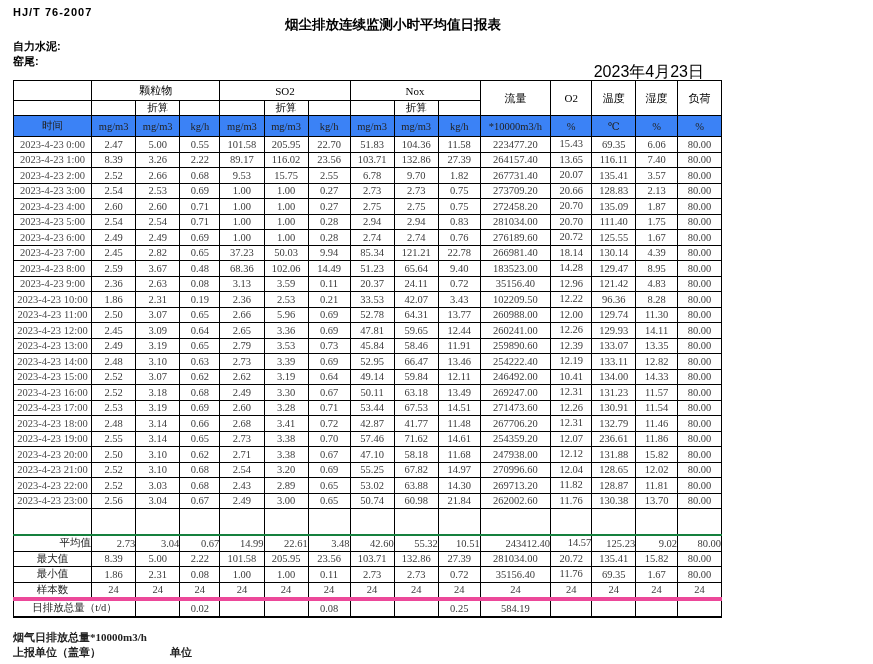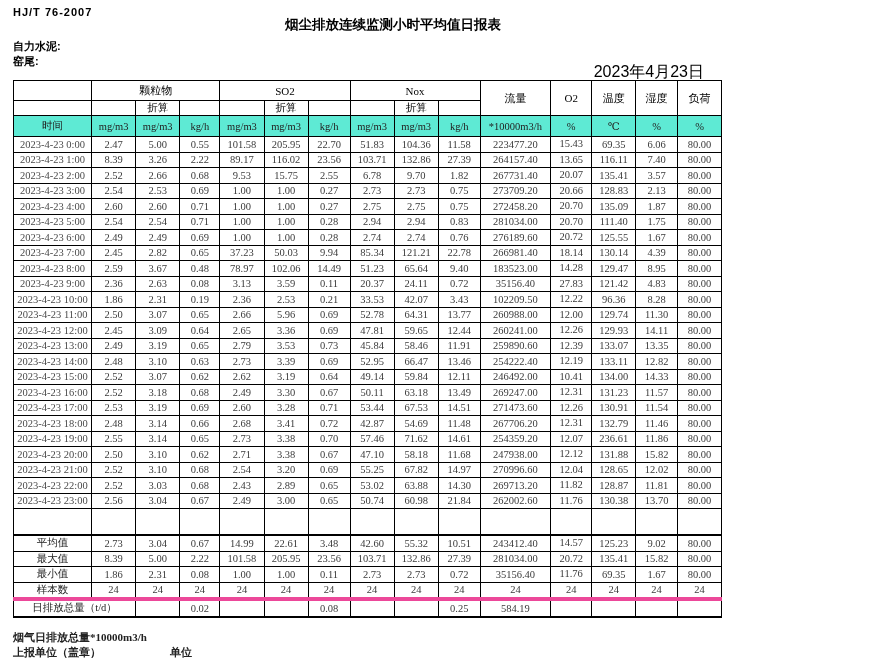--- a/index.html
+++ b/index.html
@@ -11,26 +11,26 @@
   .site{position:absolute;left:13px;top:54px;font-size:11px;font-weight:bold;}
   .date{position:absolute;right:18px;top:62px;font-size:16px;}
 
   table.report{position:absolute;left:13px;top:80px;border-collapse:collapse;table-layout:fixed;}
   table.report th,table.report td{
       border:1px solid #000;padding:0;margin:0;text-align:center;vertical-align:middle;
       font-family:"Liberation Serif","DejaVu Serif",serif;font-size:10.5px;font-weight:normal;
       white-space:nowrap;overflow:hidden;}
   tr.h1 th{height:19px;font-size:11px;}
   tr.h2 th{height:12px;font-size:10.5px;}
-  tr.h3 th{height:20px;font-size:10.5px;background:#5eead4;color:#222;}
+  tr.h3 th{height:20px;font-size:10.5px;background:#3b82f6;color:#222;}
   tbody td{height:14.5px;color:#3a3a3a;}
   td.time-cell{color:#4a4a4a;}
   td.o2{vertical-align:bottom;line-height:10px;padding-bottom:1px;}
   tr.spacer td{height:25px;}
-  tr.summary-top td{border-top:2px solid #000000;}
+  tr.summary-top td{border-top:2px solid #15803d;text-align:right;}
   tr.total td{border-top:4px solid #ec4899;border-bottom:2px solid #000;}
   td.total-label{text-align:left;padding-left:2px;color:#222;}
   td.sum-label{color:#222;}
 
   .foot-note{position:absolute;left:13px;top:630px;font-size:11px;
       font-family:"Liberation Serif","DejaVu Serif",serif;font-weight:bold;color:#222;}
   .foot-report{position:absolute;left:13px;top:645px;font-size:11px;
       font-family:"Liberation Serif","DejaVu Serif",serif;font-weight:bold;color:#222;}
   .foot-unit{position:absolute;left:170px;top:645px;font-size:11px;
       font-family:"Liberation Serif","DejaVu Serif",serif;font-weight:bold;color:#222;}
@@ -240,21 +240,21 @@
           <td class="o2">18.14</td>
           <td>130.14</td>
           <td>4.39</td>
           <td>80.00</td>
         </tr>
         <tr>
           <td class="time-cell">2023-4-23 8:00</td>
           <td>2.59</td>
           <td>3.67</td>
           <td>0.48</td>
-          <td>78.97</td>
+          <td>68.36</td>
           <td>102.06</td>
           <td>14.49</td>
           <td>51.23</td>
           <td>65.64</td>
           <td>9.40</td>
           <td>183523.00</td>
           <td class="o2">14.28</td>
           <td>129.47</td>
           <td>8.95</td>
           <td>80.00</td>
@@ -264,21 +264,21 @@
           <td>2.36</td>
           <td>2.63</td>
           <td>0.08</td>
           <td>3.13</td>
           <td>3.59</td>
           <td>0.11</td>
           <td>20.37</td>
           <td>24.11</td>
           <td>0.72</td>
           <td>35156.40</td>
-          <td class="o2">27.83</td>
+          <td class="o2">12.96</td>
           <td>121.42</td>
           <td>4.83</td>
           <td>80.00</td>
         </tr>
         <tr>
           <td class="time-cell">2023-4-23 10:00</td>
           <td>1.86</td>
           <td>2.31</td>
           <td>0.19</td>
           <td>2.36</td>
@@ -414,21 +414,21 @@
         </tr>
         <tr>
           <td class="time-cell">2023-4-23 18:00</td>
           <td>2.48</td>
           <td>3.14</td>
           <td>0.66</td>
           <td>2.68</td>
           <td>3.41</td>
           <td>0.72</td>
           <td>42.87</td>
-          <td>54.69</td>
+          <td>41.77</td>
           <td>11.48</td>
           <td>267706.20</td>
           <td class="o2">12.31</td>
           <td>132.79</td>
           <td>11.46</td>
           <td>80.00</td>
         </tr>
         <tr>
           <td class="time-cell">2023-4-23 19:00</td>
           <td>2.55</td>

